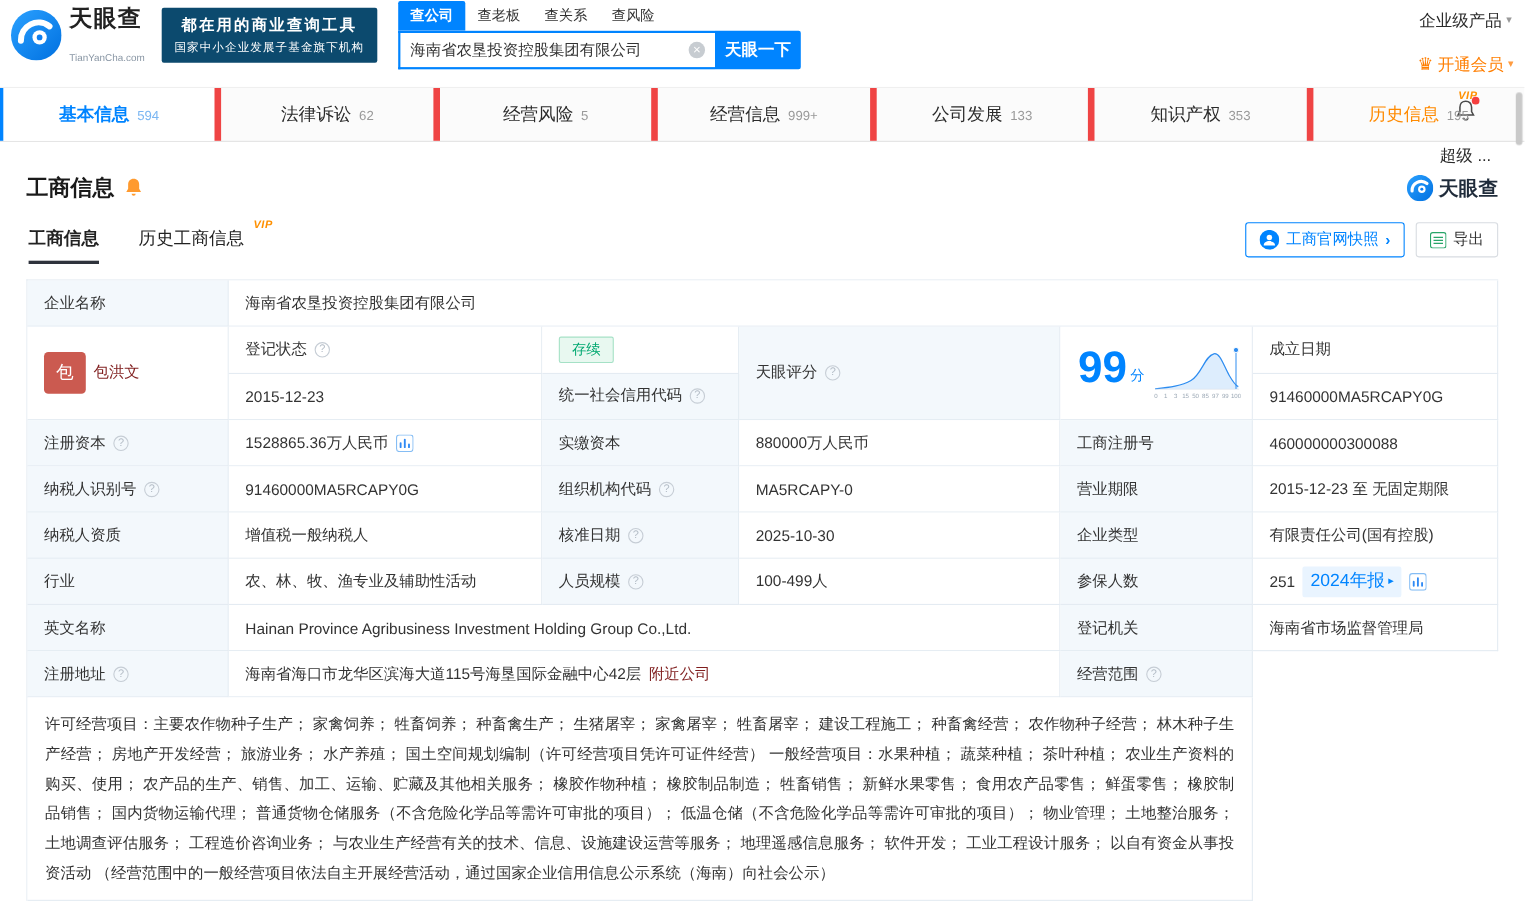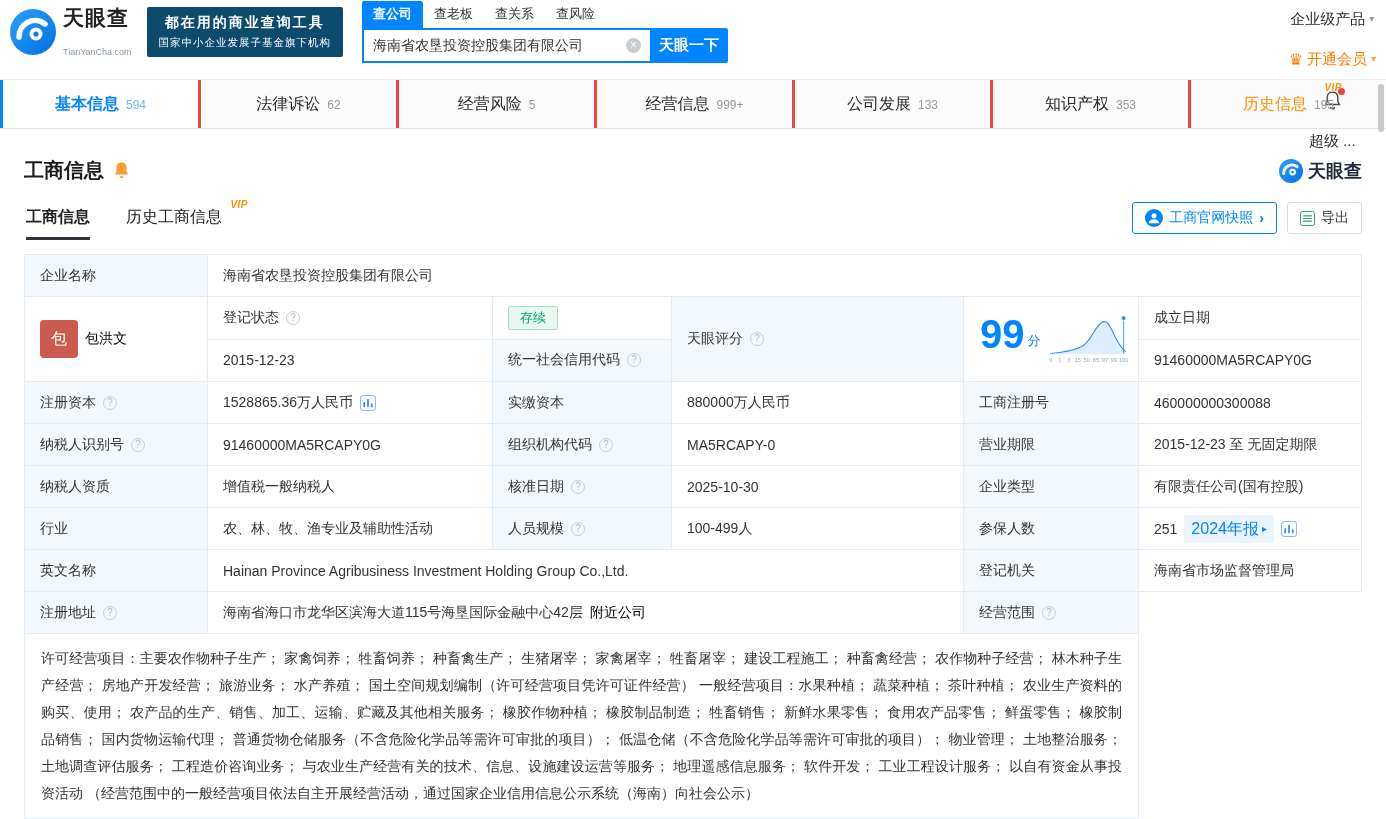--- a/index.html
+++ b/index.html
@@ -31,21 +31,21 @@
 .nav-link{font-size:15px;color:#2a2a2a;cursor:pointer;display:flex;align-items:center;gap:4px;}
 .nav-link .caret{color:#999;}
 .vip-link{color:#ff7e00;}
 .vip-link .caret{color:#ff9c40;}
 .crown-icon::before{content:"♛";font-size:16px;line-height:1;}
 .bell-wrap{position:relative;cursor:pointer;display:flex;}
 .red-dot{position:absolute;top:-2px;right:-3px;width:7px;height:7px;background:#f53f3f;border-radius:50%;}
 
 
 .anchor-tabs{display:flex;height:50px;margin-top:15px;border-top:1px solid #efefef;border-bottom:1px solid #e3e3e3;background:#fbfbfb;}
-.atab{flex:1;display:flex;align-items:center;justify-content:center;font-size:16px;color:#2a2a2a;border-right:3px solid #ef4444;cursor:pointer;}
+.atab{flex:1;display:flex;align-items:center;justify-content:center;font-size:16px;color:#2a2a2a;border-right:6px solid #ef4444;cursor:pointer;}
 .atab:last-child{border-right:none;}
 .atab.active{background:#fff;color:#0084ff;font-weight:bold;border-left:3px solid #0084ff;}
 .atab-inner{position:relative;display:flex;align-items:baseline;gap:7px;}
 .atab .count{font-size:12px;color:#999;font-weight:normal;}
 .atab.active .count{color:#7ab6f2;}
 .atab.orange{color:#ff8a00;}
 .vip-flag{position:absolute;top:-12px;right:-8px;color:#ff9000;font-size:10px;font-style:italic;font-weight:bold;letter-spacing:0.5px;}
 
 
 .section{padding:0 24px;}
@@ -75,21 +75,21 @@
  border-right:1px solid #e4ebf2;border-bottom:1px solid #e4ebf2;min-width:0;}
 .cell.lbl{background:#f3f8fc;}
 .cell.plain{background:#fff;}
 .rs2{grid-row:span 2;}
 .cs5{grid-column:span 5;}
 .cs3{grid-column:span 3;}
 .q-icon{width:14px;height:14px;flex:none;border:1px solid #c6cdd5;border-radius:50%;color:#b3bcc6;font-size:10px;line-height:12px;text-align:center;cursor:pointer;}
 .q-icon::before{content:"?";}
 .badge-green{background:#e8f8f0;border:1px solid #a5e1c6;color:#00a870;font-size:13px;padding:2px 11px;border-radius:2px;line-height:1.4;}
 .avatar{width:38px;height:38px;border-radius:4px;background:#cb5a50;color:#fff;font-size:16px;display:flex;align-items:center;justify-content:center;flex:none;cursor:pointer;}
-.link{color:#000000;cursor:pointer;}
+.link{color:#7f1d1d;cursor:pointer;}
 .mini-chart-icon{flex:none;cursor:pointer;display:flex;}
 .year-badge{background:#e9f4ff;color:#0084ff;font-size:16px;padding:2px 7px;border-radius:2px;cursor:pointer;display:inline-flex;align-items:center;gap:3px;line-height:1.5;}
 .year-badge::after{content:"▸";font-size:10px;}
 .score-cell{justify-content:flex-start;padding:3px 10px 3px 16px;}
 .score-val{display:flex;align-items:flex-end;padding-bottom:10px;}
 .score-num{font-size:40px;font-weight:bold;color:#0084ff;line-height:1;}
 .score-unit{font-size:13px;color:#0084ff;margin-left:3px;padding-bottom:4px;}
 .tick{font-size:8px;fill:#9aa7b4;text-anchor:middle;}
 .scope-cell{align-items:flex-start;line-height:27px;padding:11px 16px;text-align:justify;}
 

